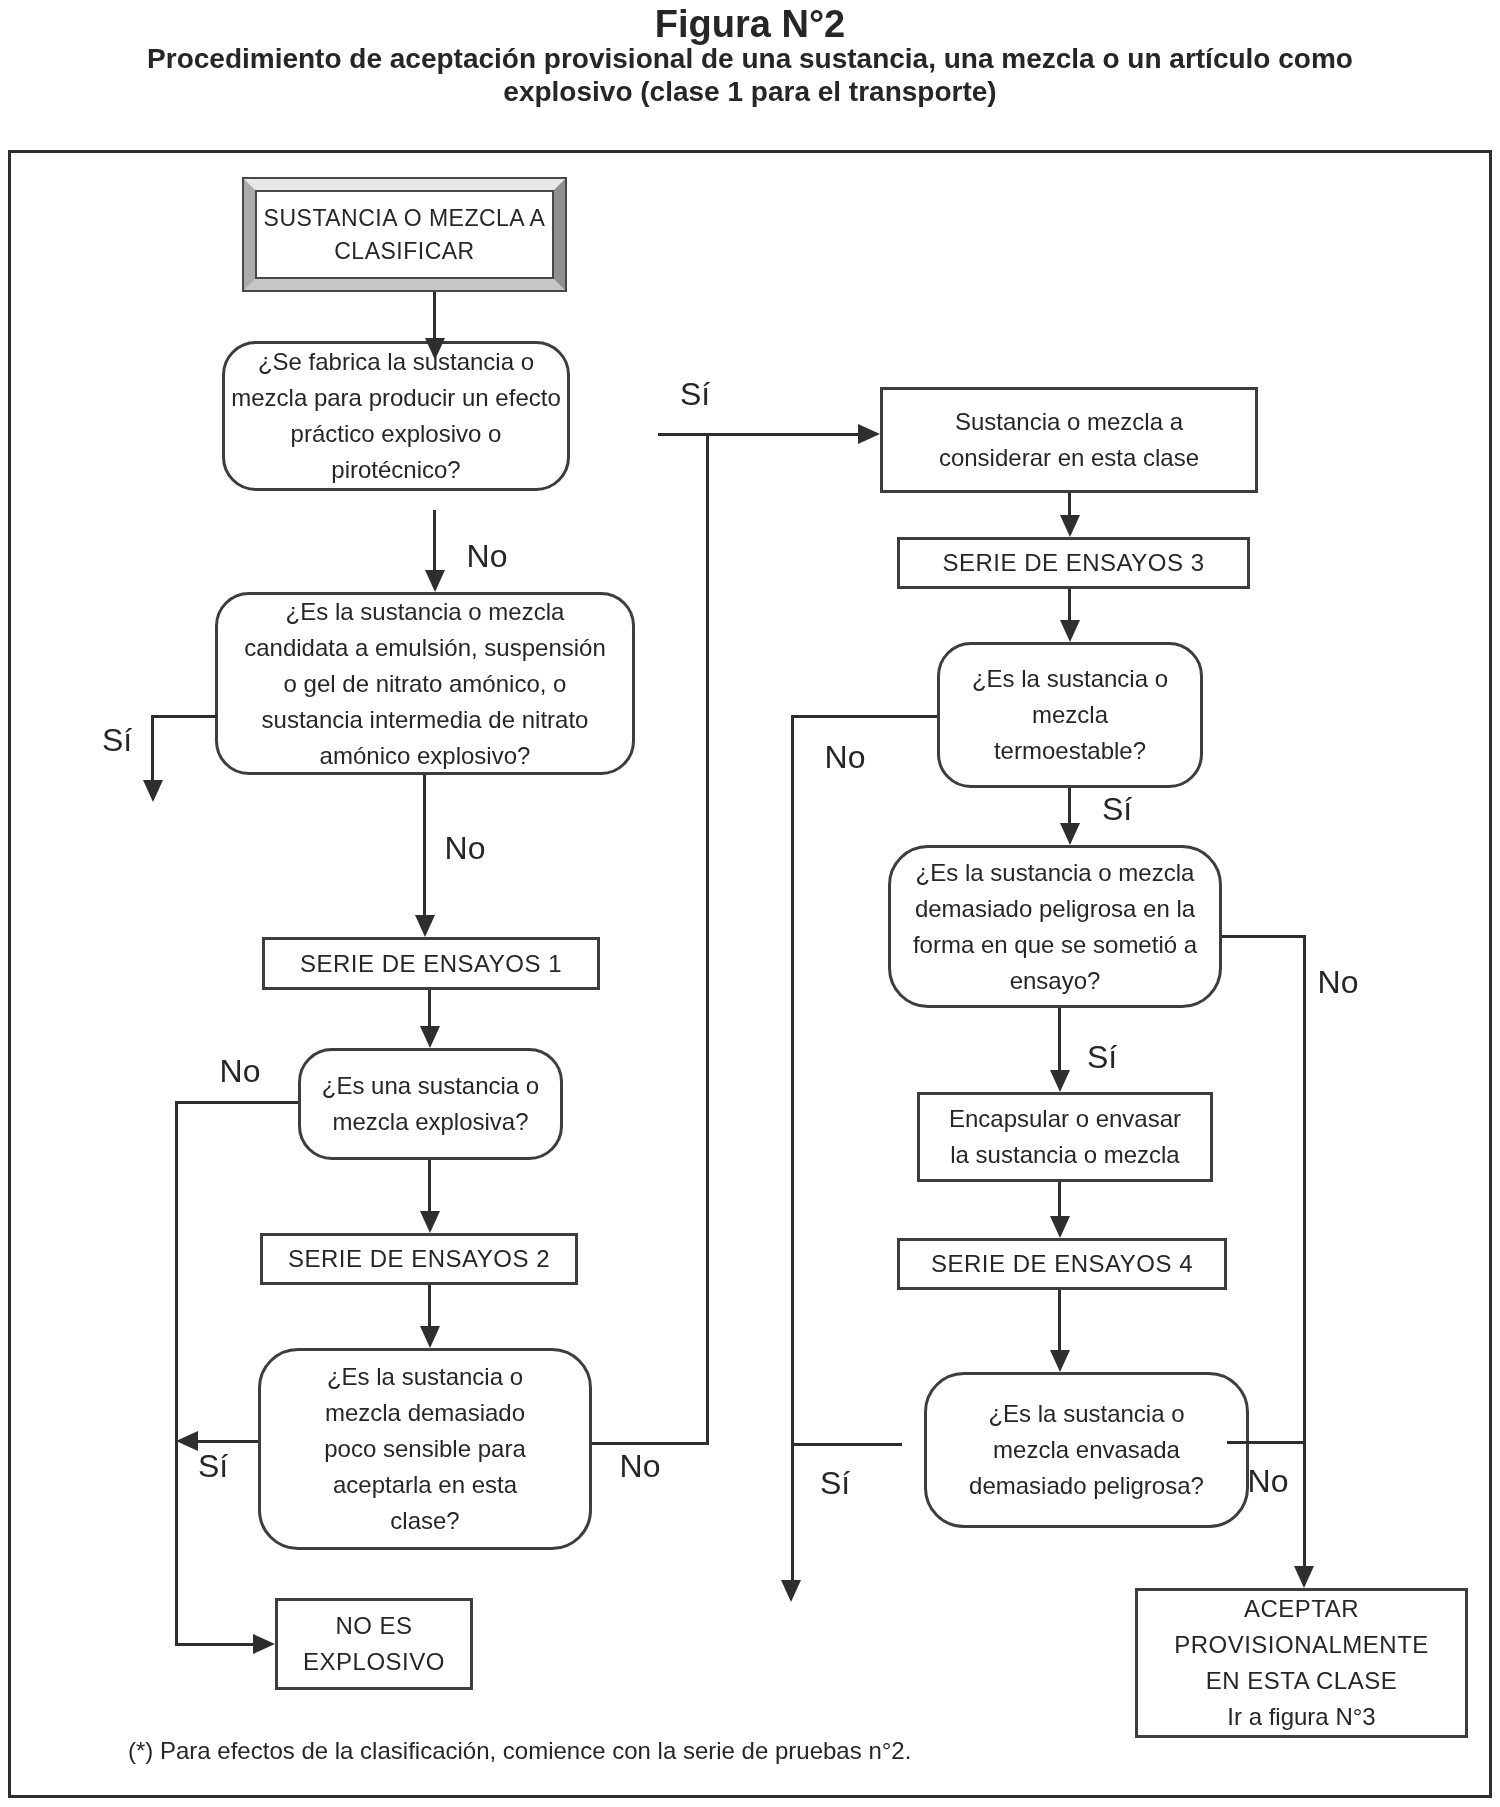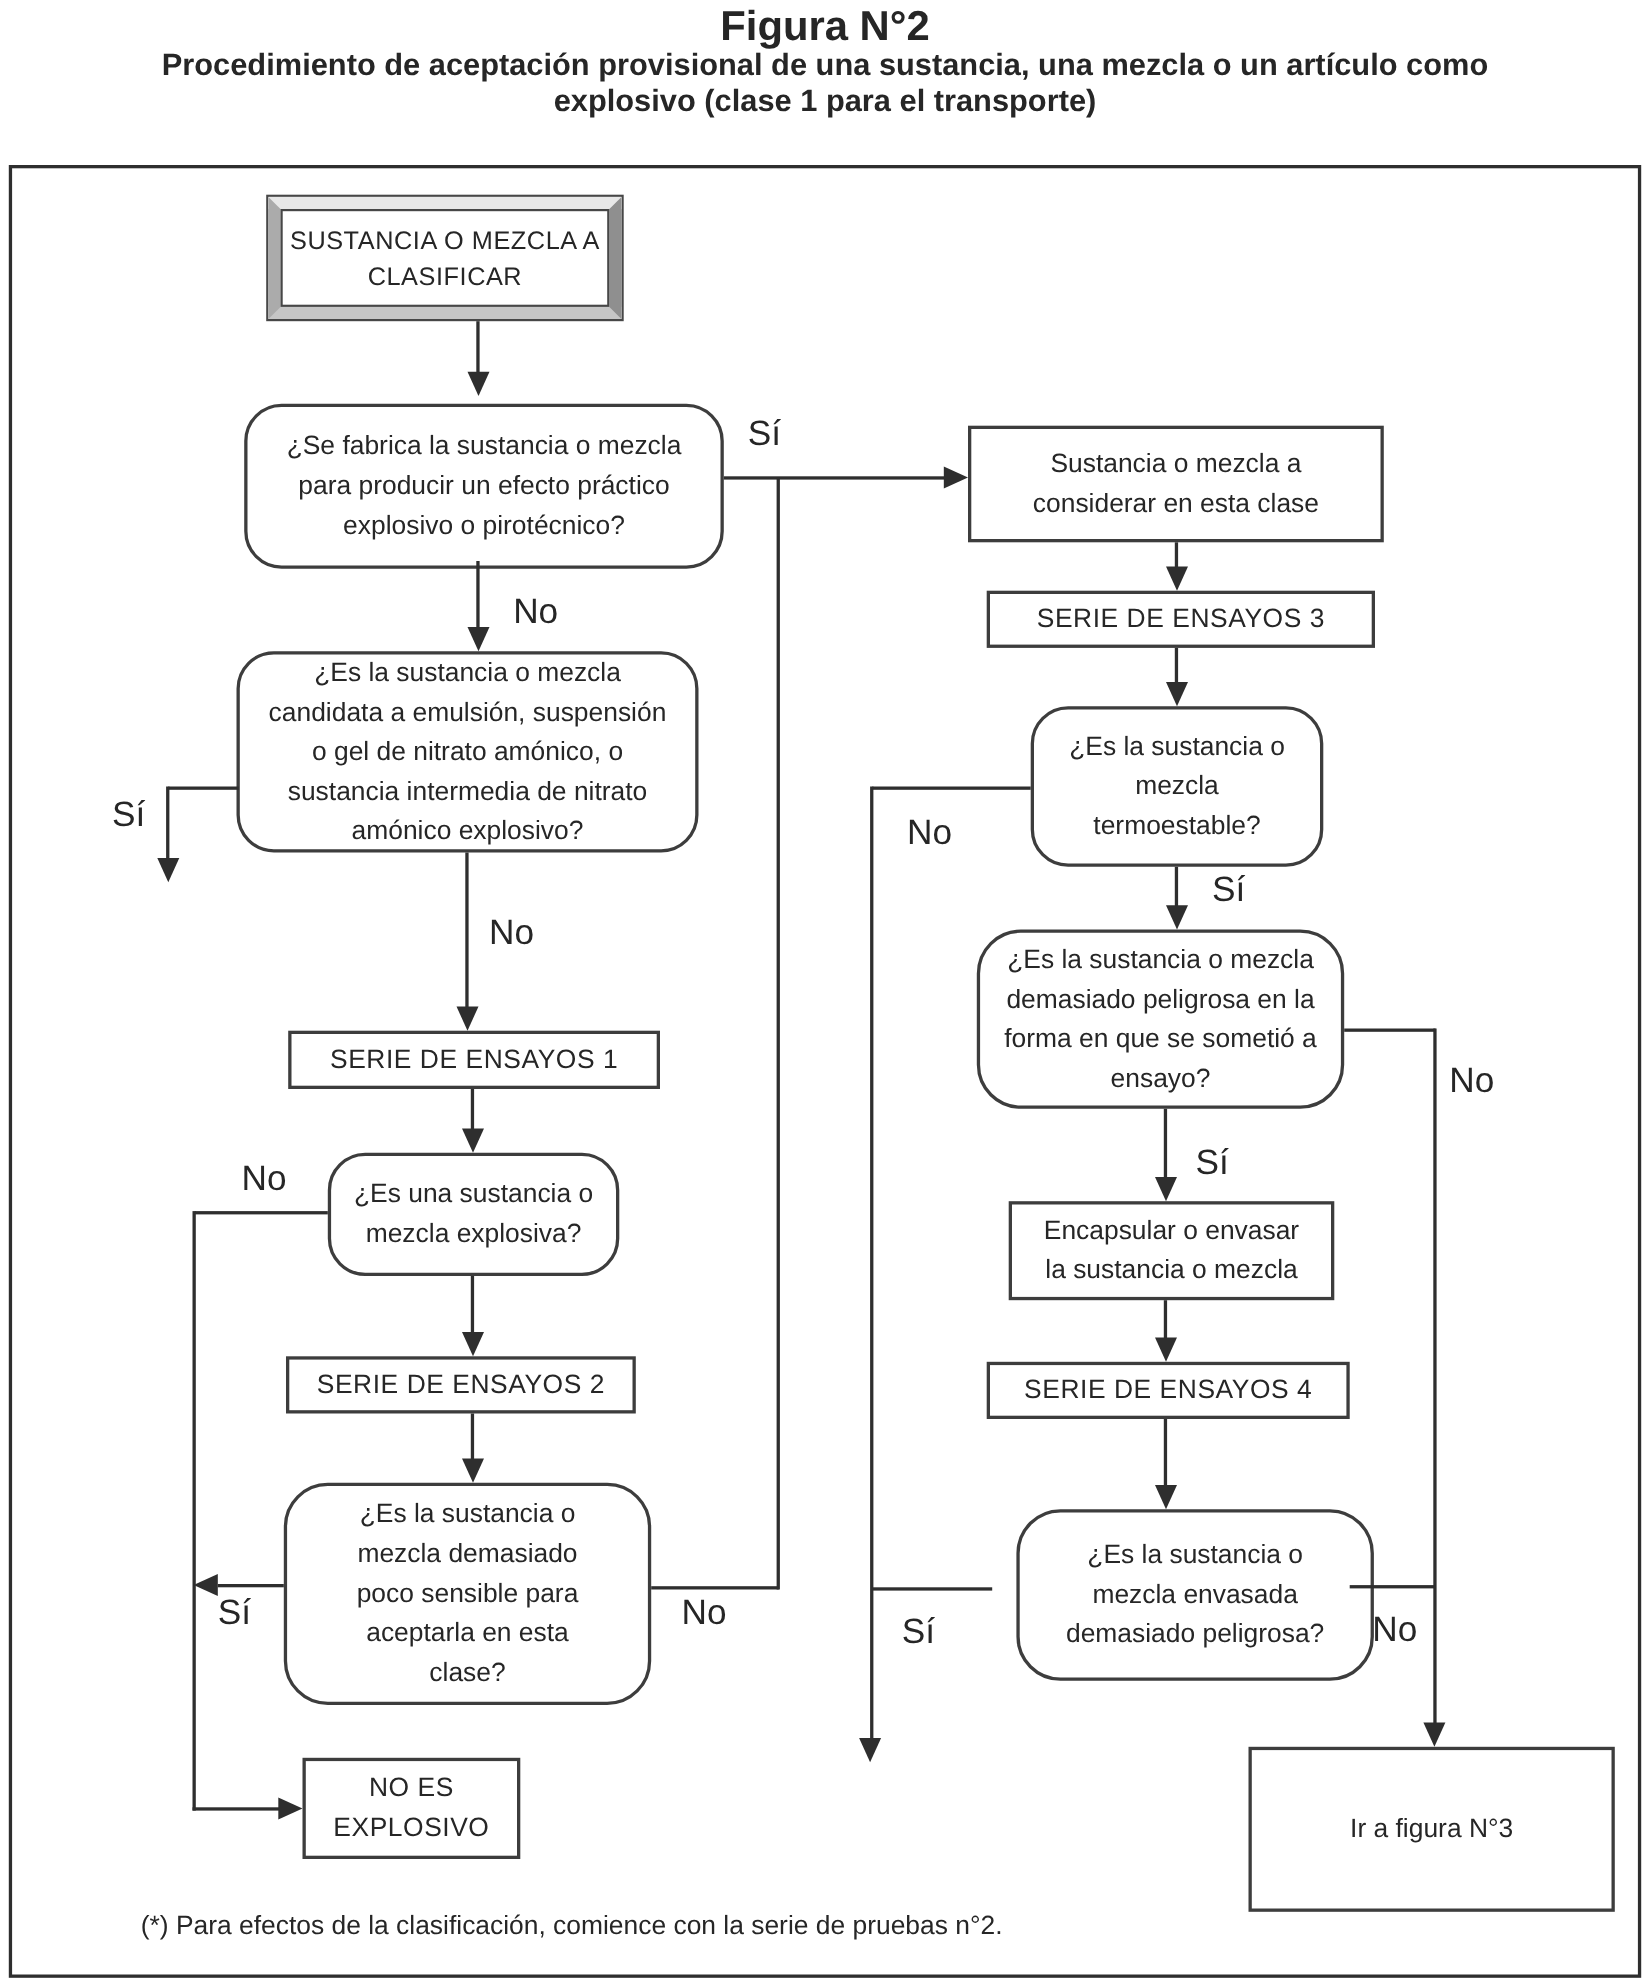--- a/index.html
+++ b/index.html
@@ -49,21 +49,21 @@
   <div class="frame"></div>
 
   <div class="start3d">
     <div class="bevel">
       <div class="core">
         <span style="max-width:285px">SUSTANCIA O MEZCLA A CLASIFICAR</span>
       </div>
     </div>
   </div>
 
-  <div class="node round" style="left:222px;top:367px;width:436px;height:150px">
+  <div class="node round" style="left:222px;top:341px;width:348px;height:150px">
     <span style="max-width:380px">¿Se fabrica la sustancia o mezcla para producir un efecto práctico explosivo o pirotécnico?</span>
   </div>
 
   <div class="node round" style="left:215px;top:592px;width:420px;height:183px">
     <span style="max-width:364px">¿Es la sustancia o mezcla candidata a emulsión, suspensión o gel de nitrato amónico, o sustancia intermedia de nitrato amónico explosivo?</span>
   </div>
 
 
   <div class="node" style="left:262px;top:937px;width:338px;height:53px">
     <span class="caps">SERIE DE ENSAYOS 1</span>
@@ -108,20 +108,21 @@
   <div class="node" style="left:897px;top:1238px;width:330px;height:52px">
     <span class="caps">SERIE DE ENSAYOS 4</span>
   </div>
 
   <div class="node round" style="left:924px;top:1372px;width:325px;height:156px;border-radius:40px">
     <span style="max-width:235px">¿Es la sustancia o mezcla envasada demasiado peligrosa?</span>
   </div>
 
 
   <div class="node" style="left:1135px;top:1588px;width:333px;height:150px">
+    <span class="caps" style="max-width:283px">ACEPTAR PROVISIONALMENTE EN ESTA CLASE</span>
     <span>Ir a figura N°3</span>
   </div>
 
   <div class="ln" style="left:433px;top:292px;width:3px;height:48px"></div>
   <div class="arrD" style="left:425px;top:338px"></div>
 
   <div class="ln" style="left:433px;top:510px;width:3px;height:62px"></div>
   <div class="arrD" style="left:425px;top:570px"></div>
 
   <div class="ln" style="left:658px;top:433px;width:202px;height:3px"></div>

